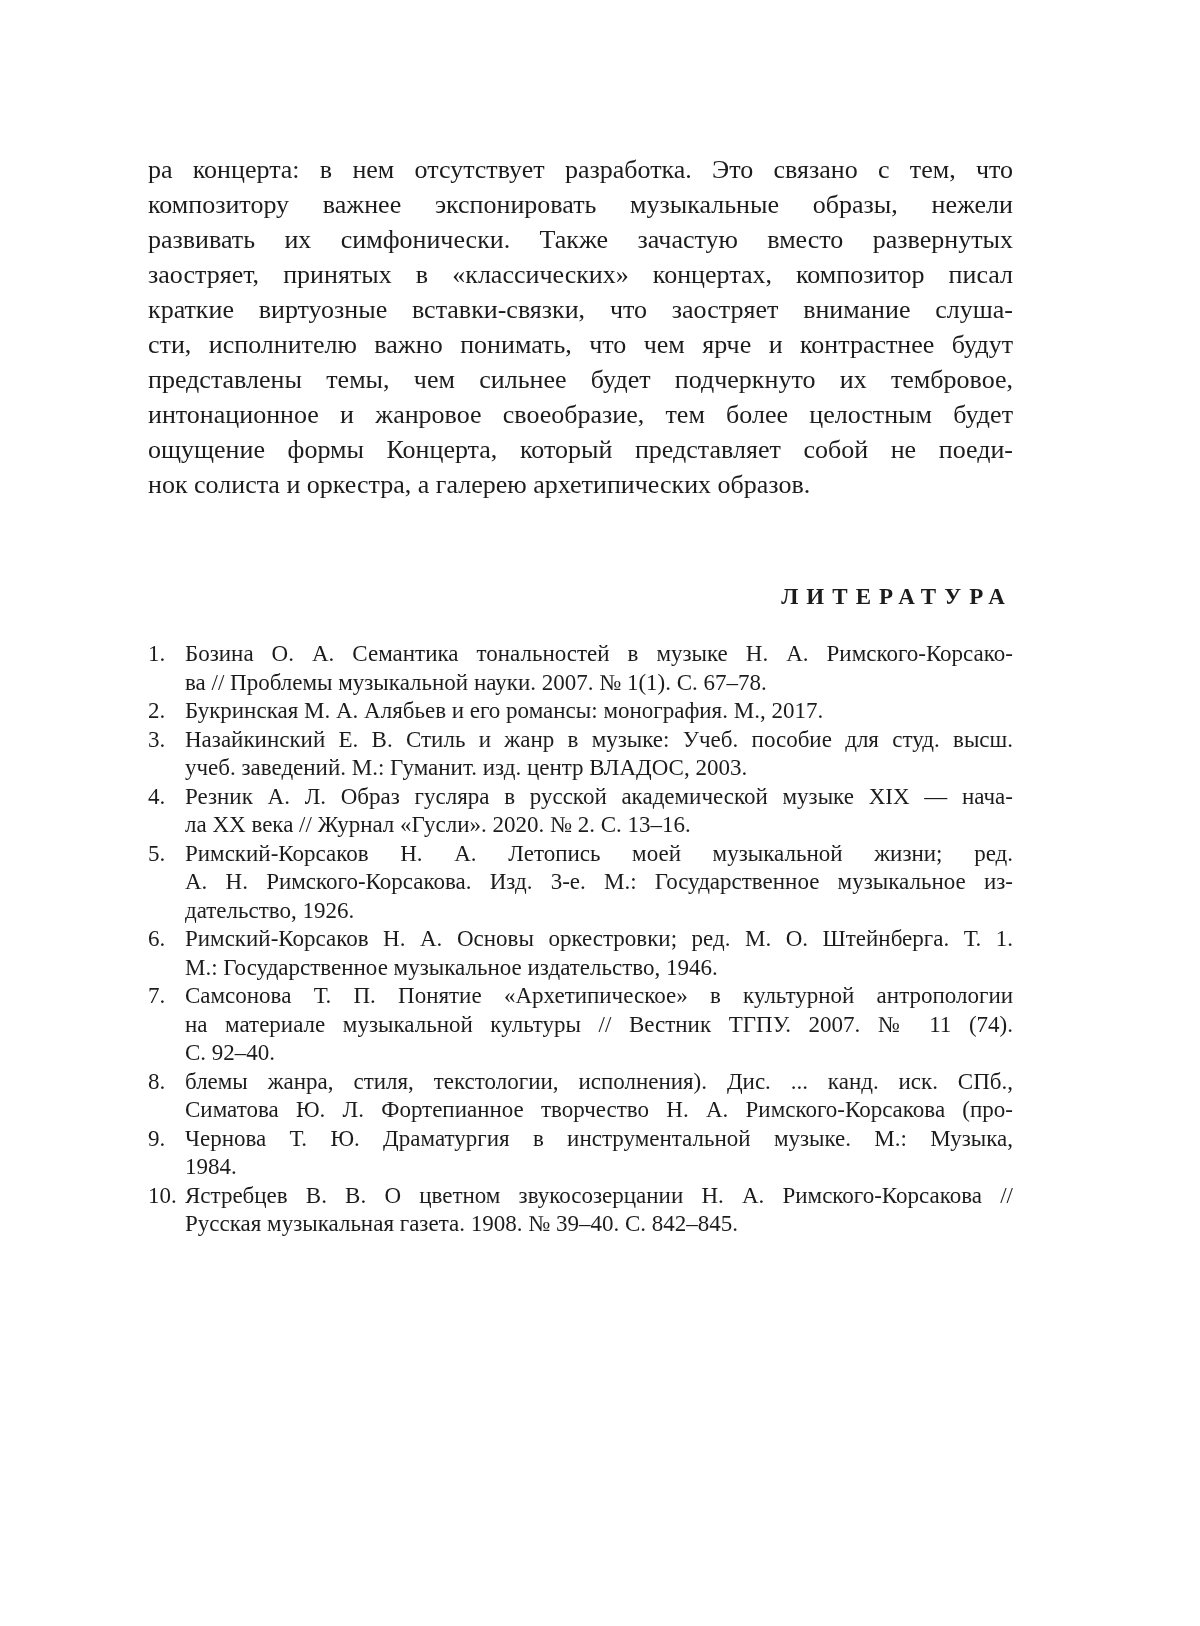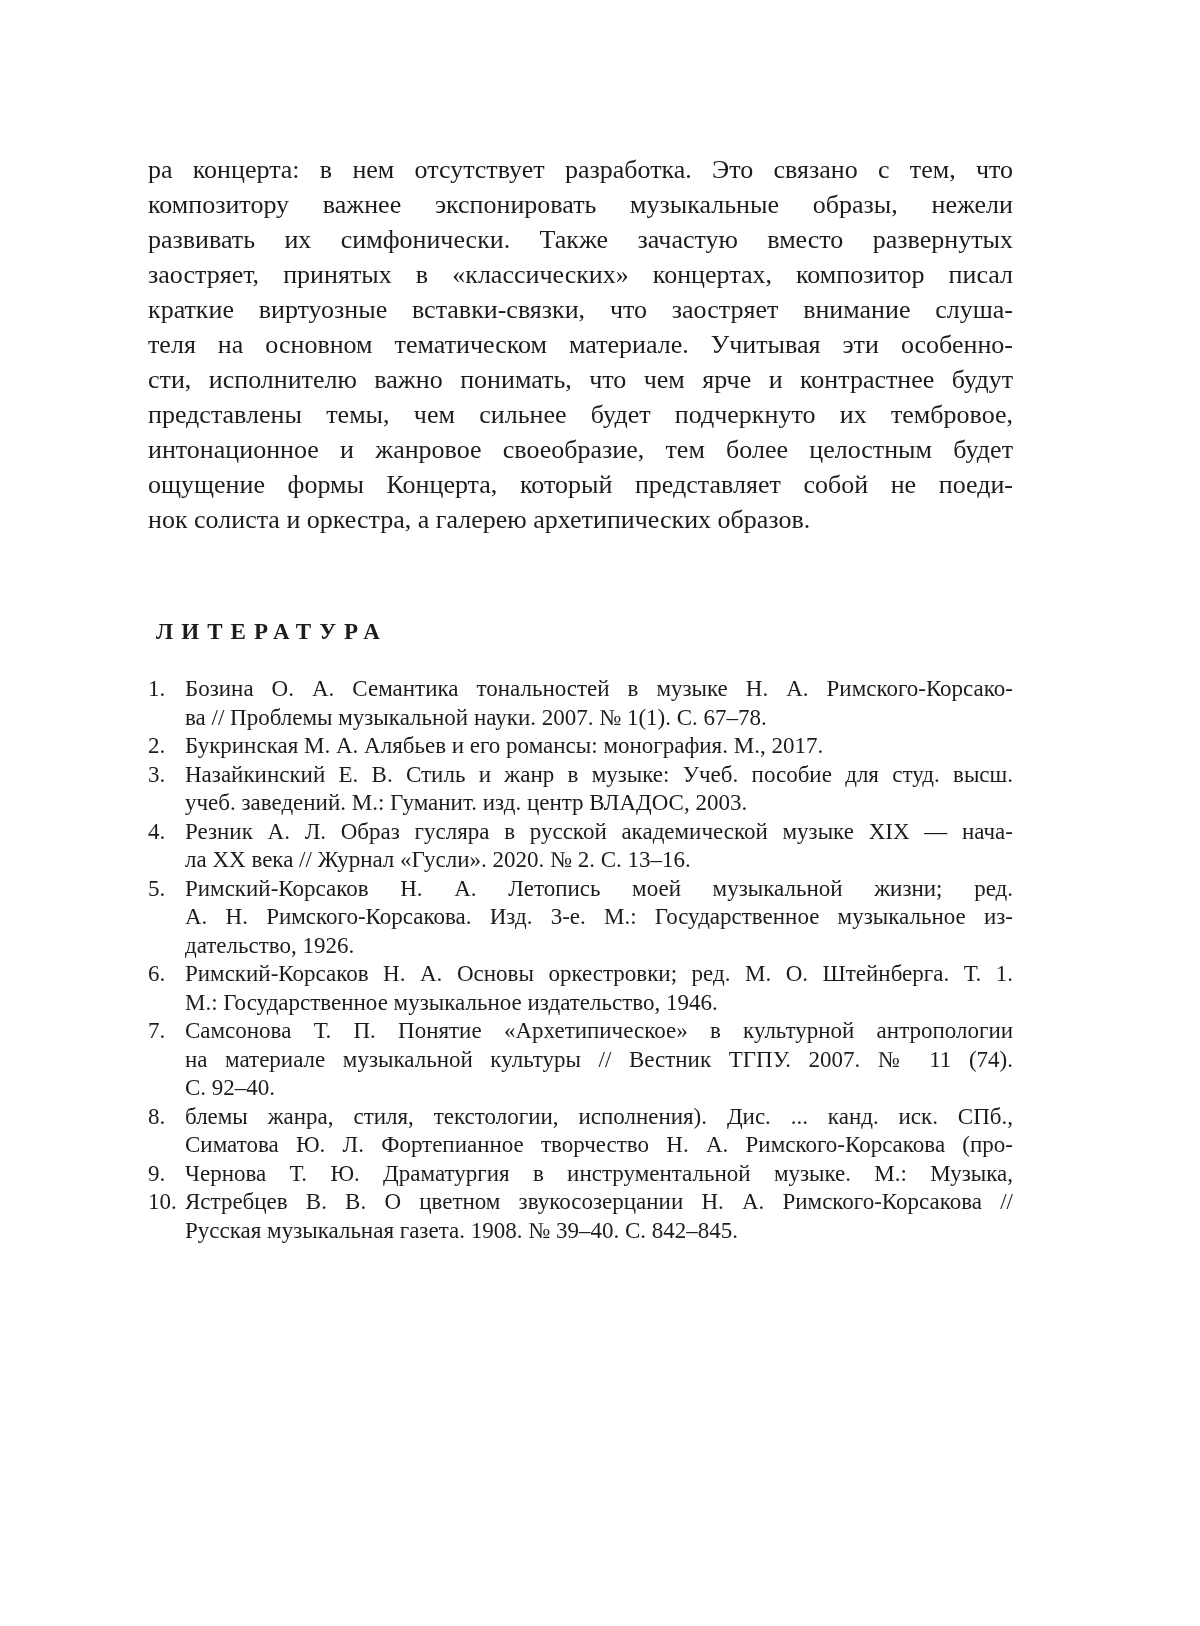--- a/index.html
+++ b/index.html
@@ -24,21 +24,21 @@
     line-height: 35px;
     text-align: justify;
     text-align-last: justify;
   }
   .para .line.last {
     text-align-last: left;
   }
   
   .bib-heading {
     margin: 82px 0 30px 0;
-    text-align: left;
+    text-align: right;
     font-weight: bold;
     font-size: 23px;
     letter-spacing: 0.35em;
     text-indent: 0.35em; 
   }
   
   .ref {
     display: flex;
     font-size: 23px;
     line-height: 28.5px;
@@ -63,21 +63,20 @@
 <body>
 
 <div class="page">
 
   <div class="para">
       <div class="line">ра концерта: в нем отсутствует разработка. Это связано с тем, что</div>
       <div class="line">композитору важнее экспонировать музыкальные образы, нежели</div>
       <div class="line">развивать их симфонически. Также зачастую вместо развернутых</div>
       <div class="line">заостряет, принятых в «классических» концертах, композитор писал</div>
       <div class="line">краткие виртуозные вставки-связки, что заостряет внимание слуша-</div>
-      <div class="line">теля на основном тематическом материале. Учитывая эти особенно-</div>
       <div class="line">сти, исполнителю важно понимать, что чем ярче и контрастнее будут</div>
       <div class="line">представлены темы, чем сильнее будет подчеркнуто их тембровое,</div>
       <div class="line">интонационное и жанровое своеобразие, тем более целостным будет</div>
       <div class="line">ощущение формы Концерта, который представляет собой не поеди-</div>
       <div class="line last">нок солиста и оркестра, а галерею архетипических образов.</div>
     </div>
 
   <div class="bib-heading">ЛИТЕРАТУРА</div>
 
   <div class="ref-list">
@@ -135,20 +134,21 @@
         <div class="num">8.</div>
         <div class="ref-lines">
           <div class="rline">блемы жанра, стиля, текстологии, исполнения). Дис. ... канд. иск. СПб.,</div>
           <div class="rline">Симатова Ю. Л. Фортепианное творчество Н. А. Римского-Корсакова (про-</div>
         </div>
       </div>
       <div class="ref">
         <div class="num">9.</div>
         <div class="ref-lines">
           <div class="rline">Чернова Т. Ю. Драматургия в инструментальной музыке. М.: Музыка,</div>
+          <div class="rline last">1984.</div>
         </div>
       </div>
       <div class="ref">
         <div class="num">10.</div>
         <div class="ref-lines">
           <div class="rline">Ястребцев В. В. О цветном звукосозерцании Н. А. Римского-Корсакова //</div>
           <div class="rline last">Русская музыкальная газета. 1908. № 39–40. С. 842–845.</div>
         </div>
       </div>
     </div>

